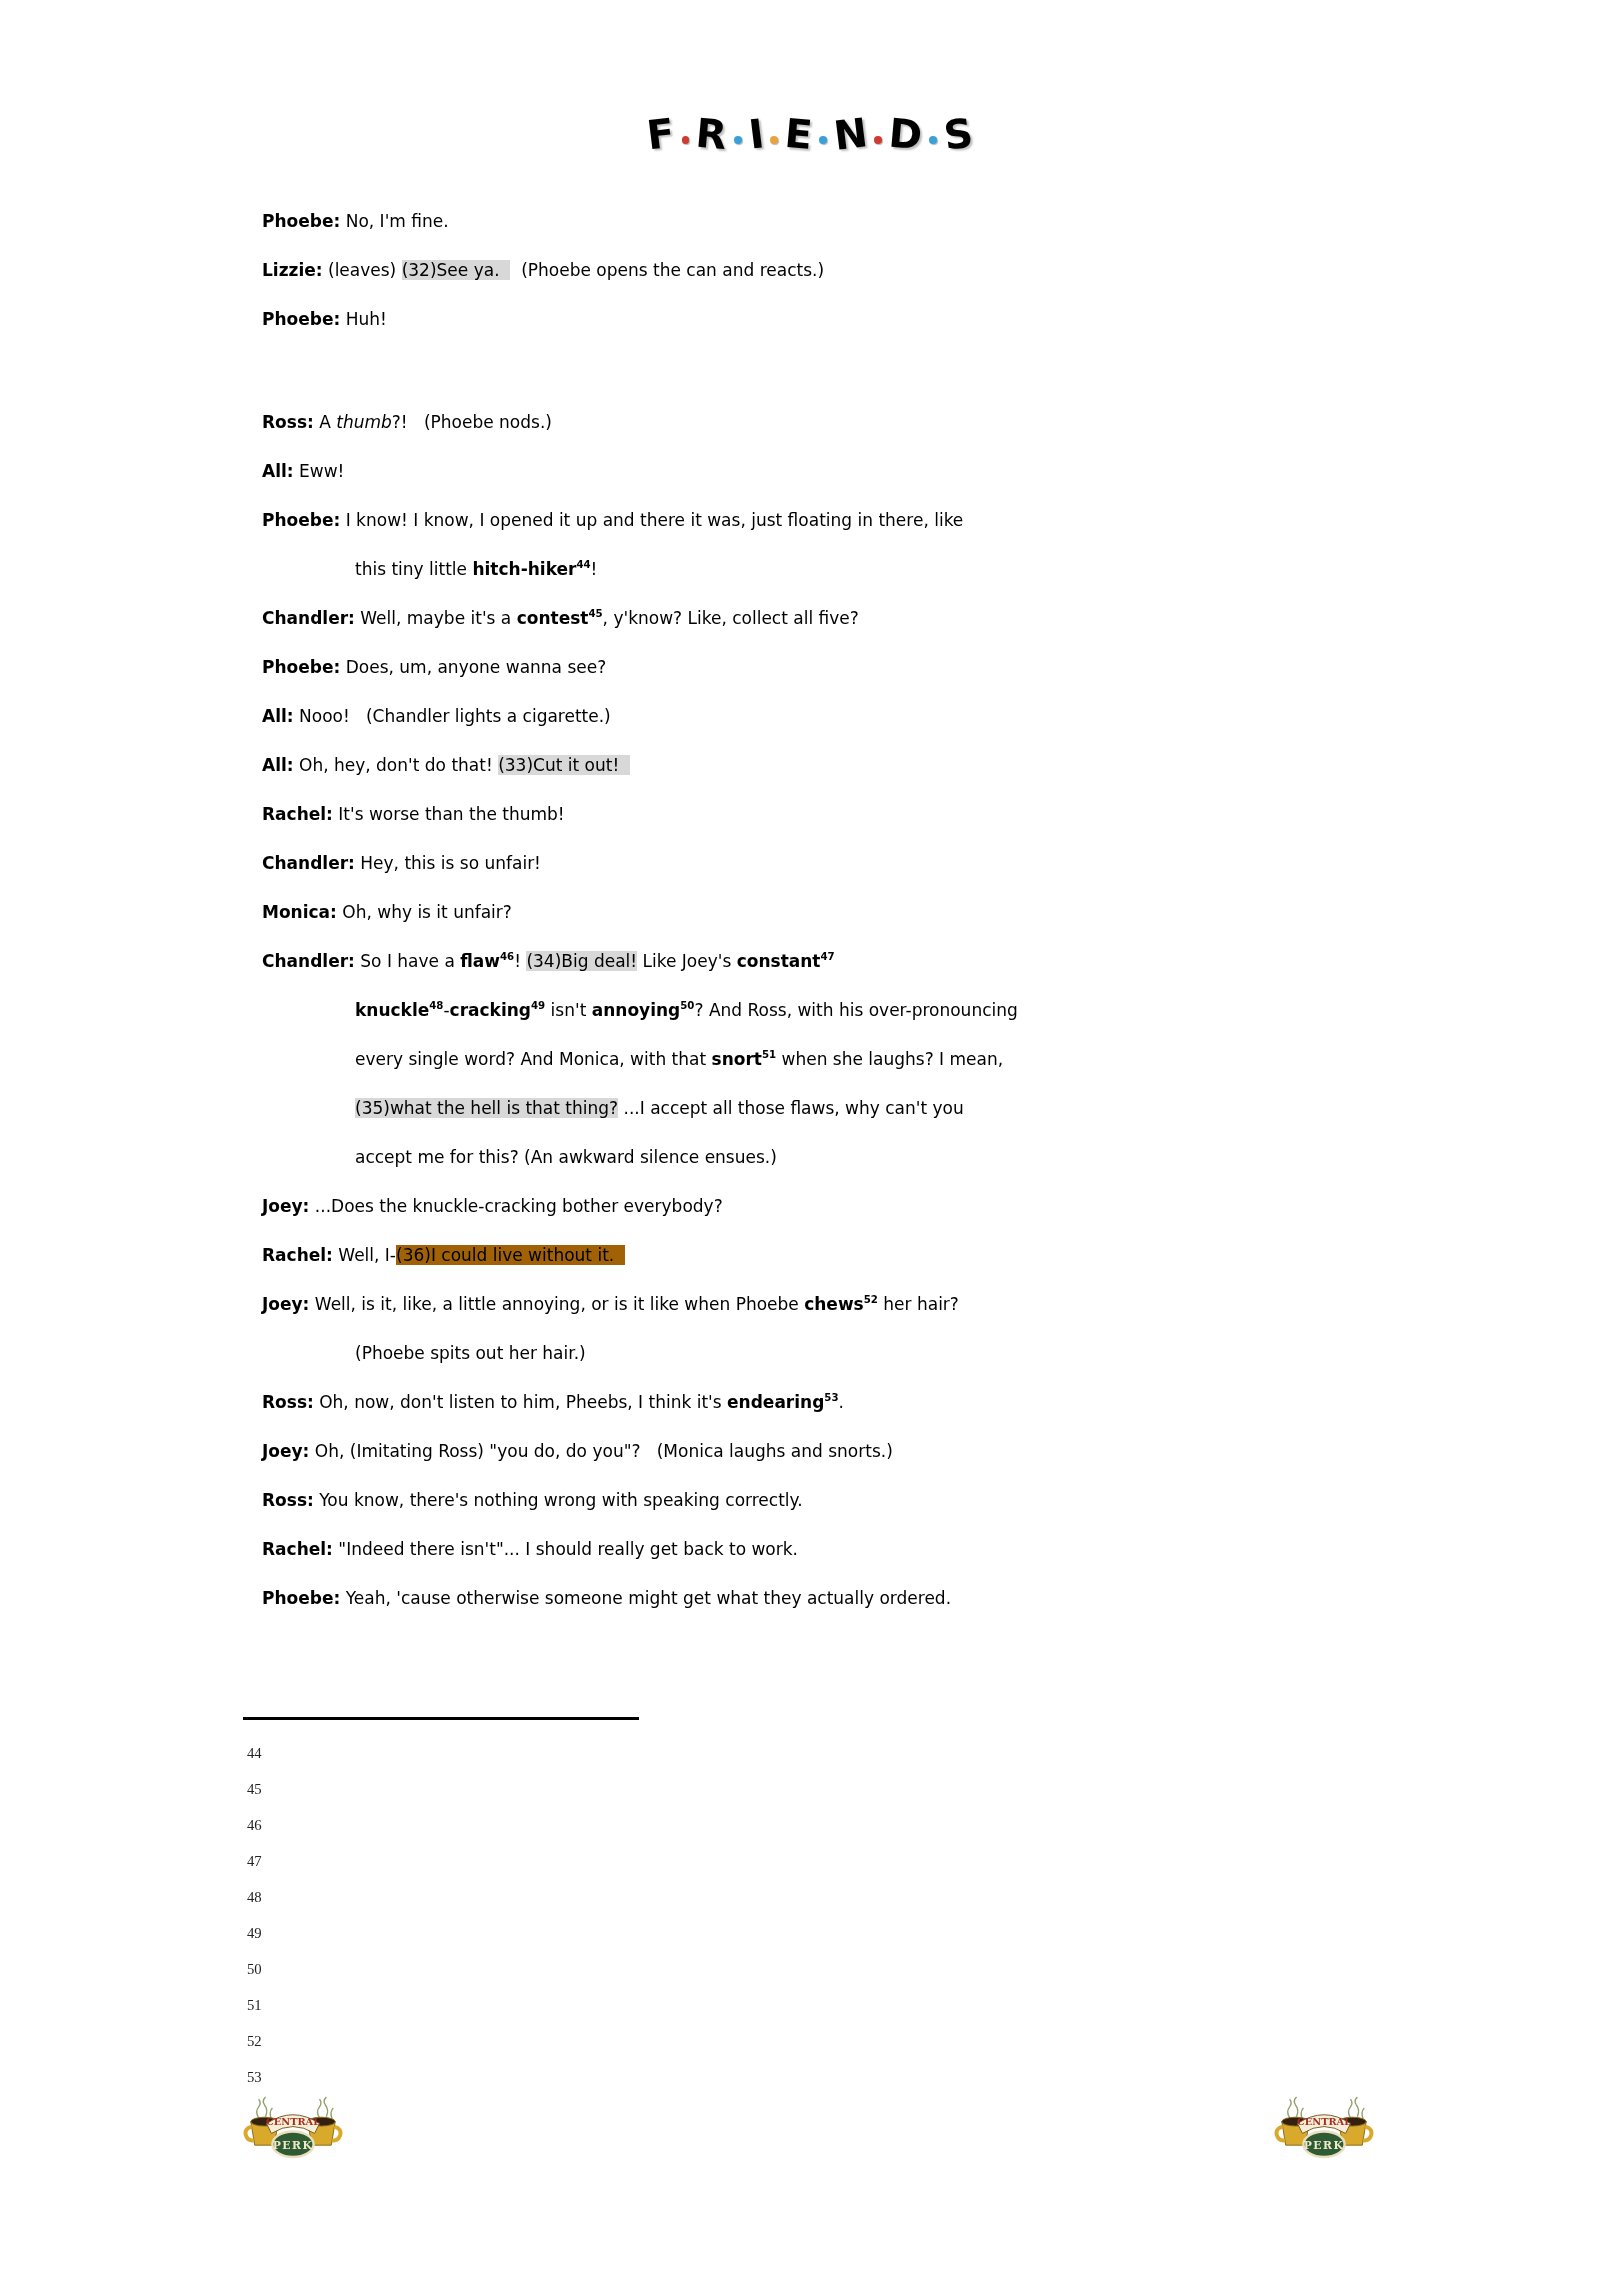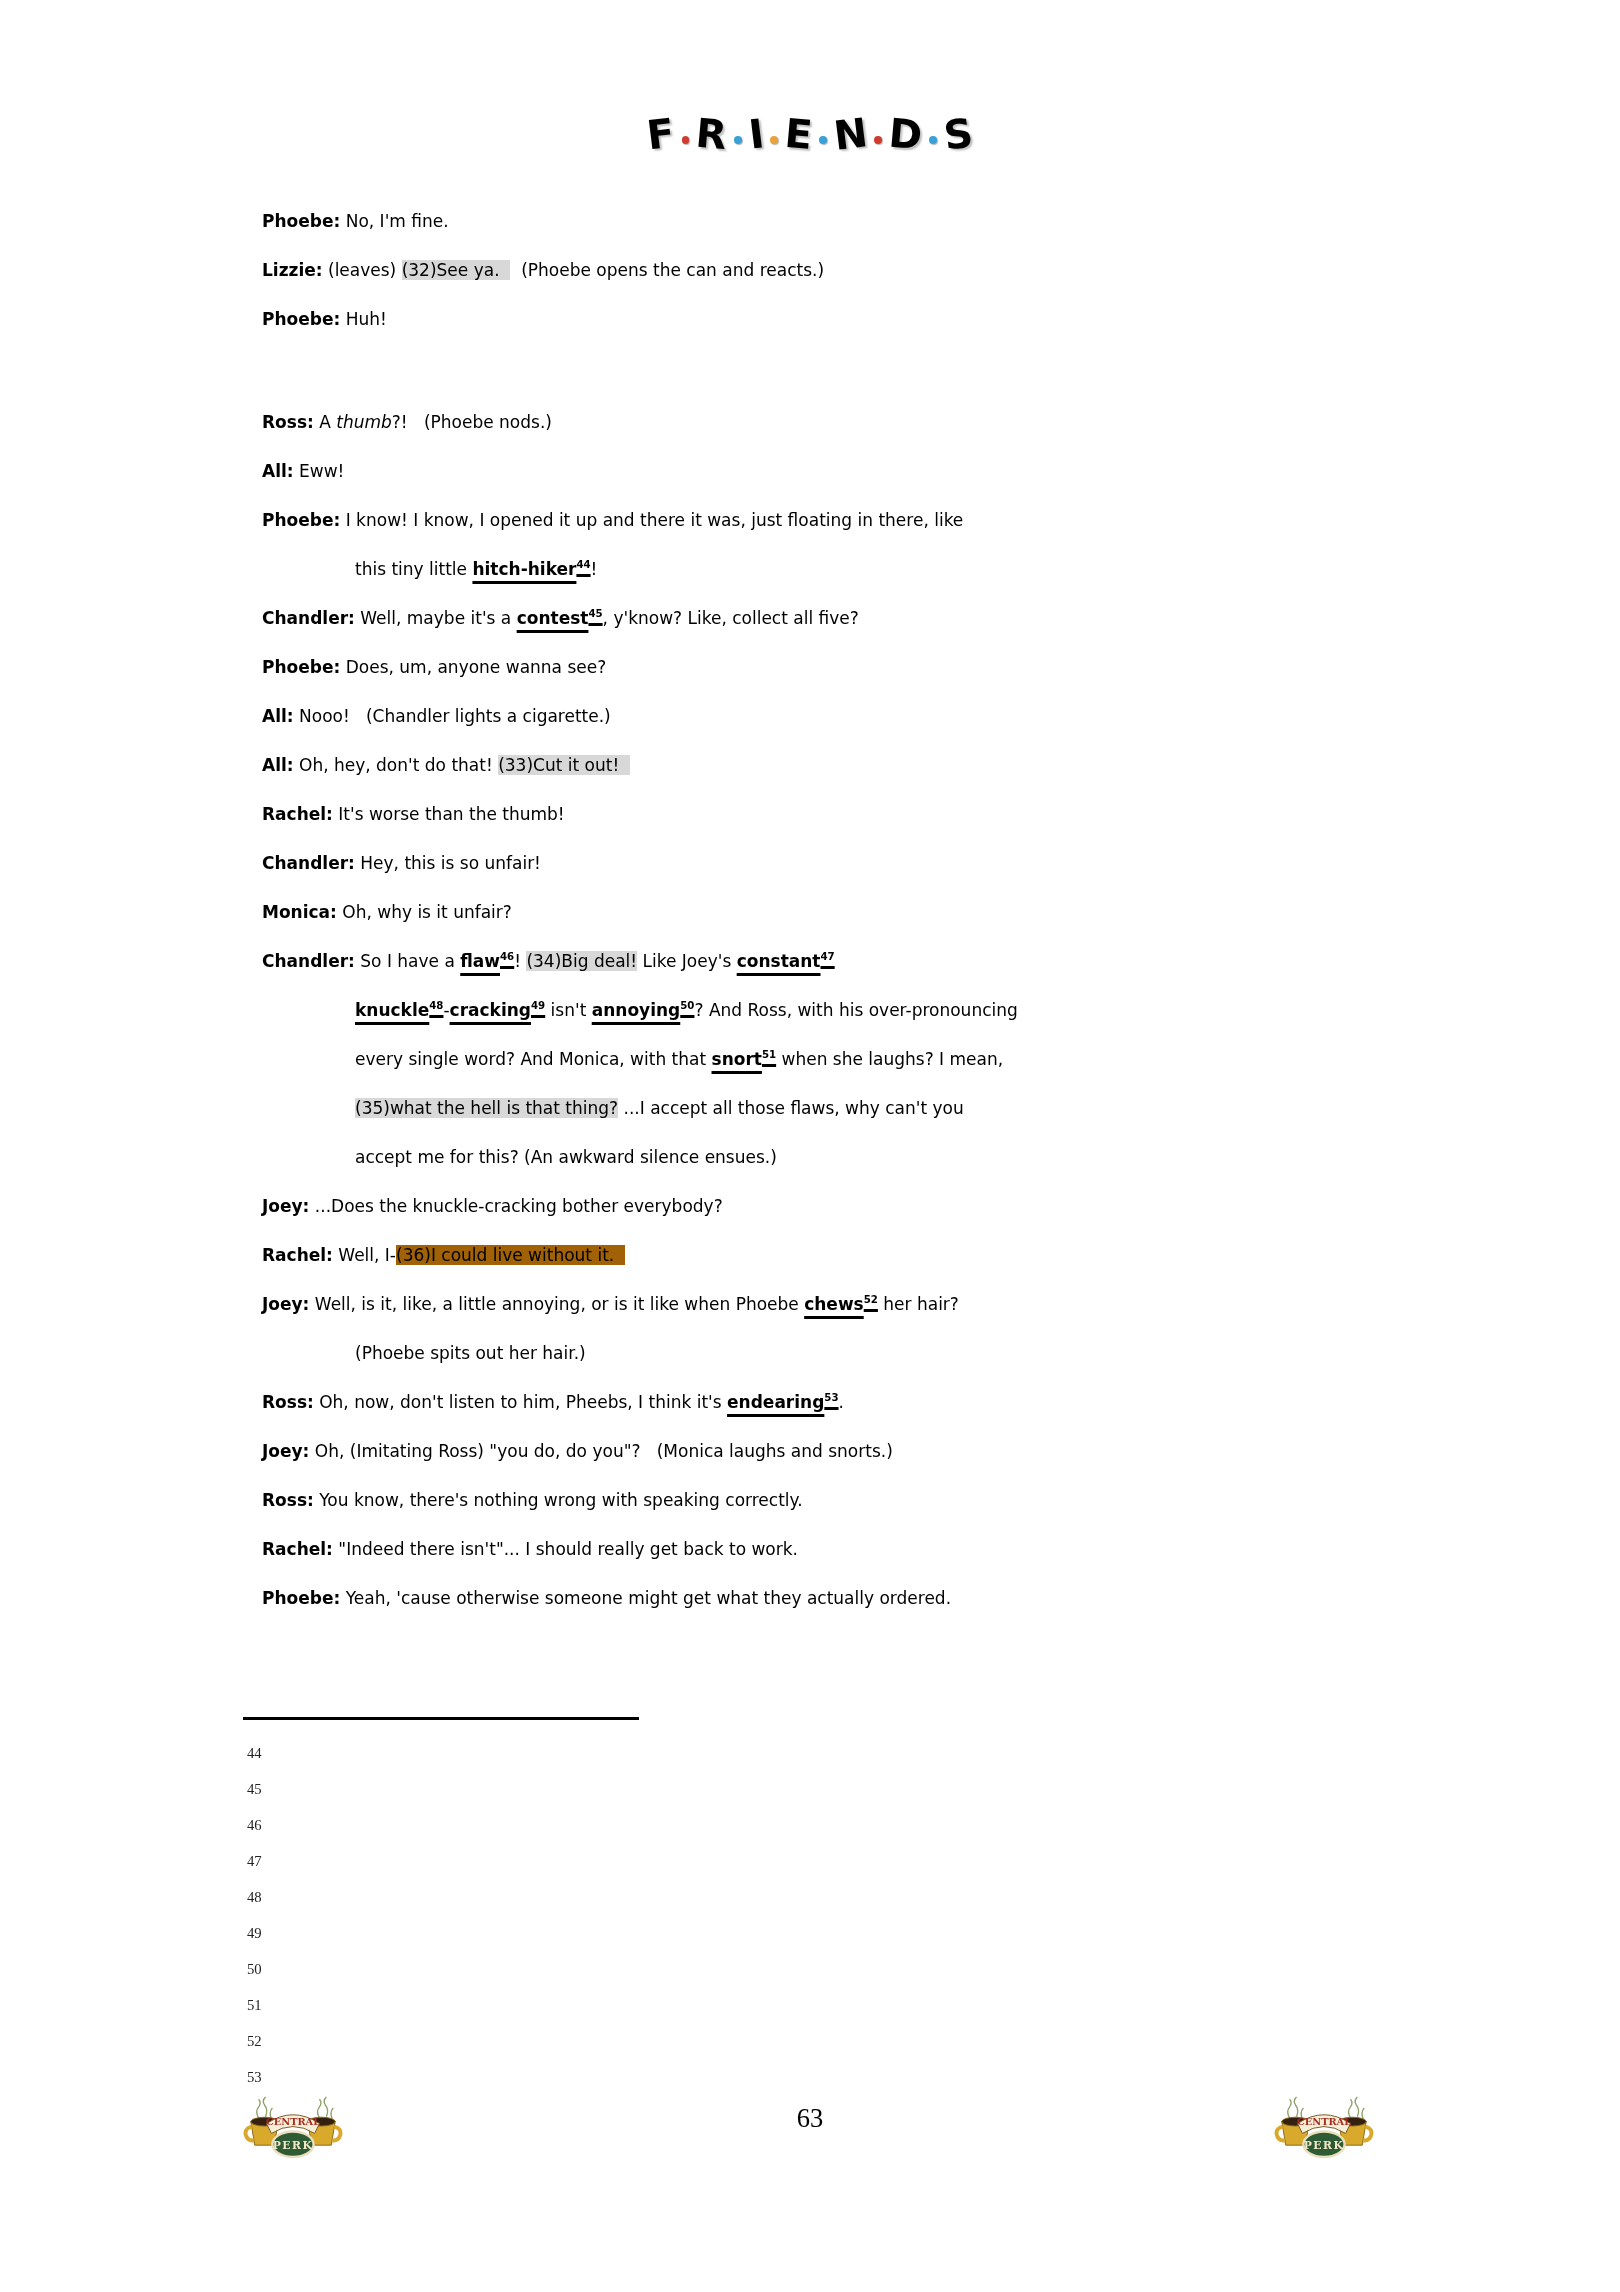--- a/index.html
+++ b/index.html
@@ -38,21 +38,21 @@
   }
   .line{
     padding-left:93px;text-indent:-93px;
     white-space:pre-wrap;
   }
   .scene{font-style:italic;}
   .spacer{height:54px;}
   .speaker{font-weight:bold;}
   .b{font-weight:bold;}
   .i{font-style:italic;}
-  .u{text-decoration:underline;text-decoration-thickness:2.9px;text-underline-offset:5.9px;}
+  .u{text-decoration-thickness:2.9px;text-underline-offset:5.9px;}
   sup{font-size:0.6em;vertical-align:super;line-height:0;}
   
   .fn-sep{
     position:absolute;top:1717px;left:243px;width:396px;
     border-top:3.9px solid #000;
   }
   .footnotes{
     position:absolute;top:1735px;left:247px;
     font-family:"Liberation Serif", serif;
     font-size:14.7px;line-height:36px;color:#222;
@@ -124,21 +124,20 @@
       <div class="fn-line">46</div>
       <div class="fn-line">47</div>
       <div class="fn-line">48</div>
       <div class="fn-line">49</div>
       <div class="fn-line">50</div>
       <div class="fn-line">51</div>
       <div class="fn-line">52</div>
       <div class="fn-line">53</div>
     </div>
 
-  <div class="page-number">63</div>
 
   <div class="cp-logo cp-left">
     <svg viewBox="0 0 106 74" width="104" height="73">
       <g stroke="#8fa06a" stroke-width="1.4" fill="none">
         <path d="M18 26 q-4 -6 0 -11 q3 -4 0 -8"></path>
         <path d="M25 25 q3 -7 -1 -12 q-3 -4 1 -8"></path>
         <path d="M31 27 q-3 -6 1 -11"></path>
         <path d="M80 26 q-4 -6 0 -11 q3 -4 0 -8"></path>
         <path d="M87 25 q3 -7 -1 -12 q-3 -4 1 -8"></path>
         <path d="M93 27 q-3 -6 1 -11"></path>

